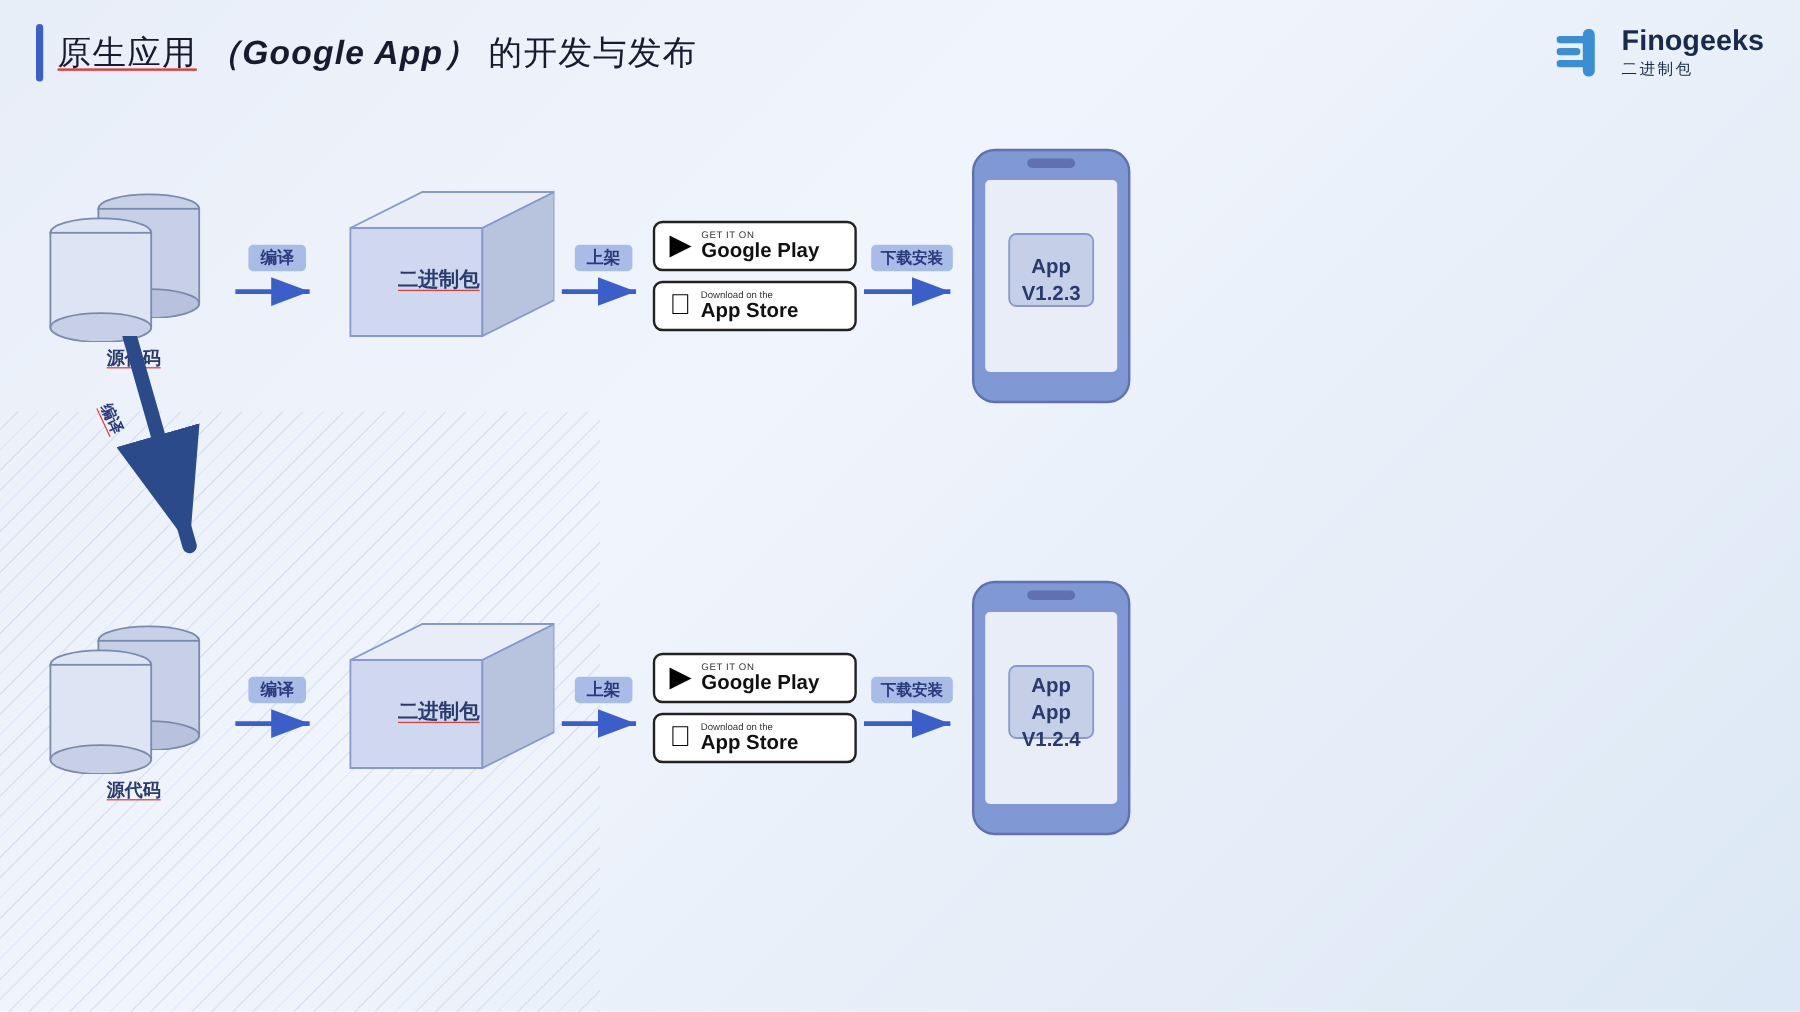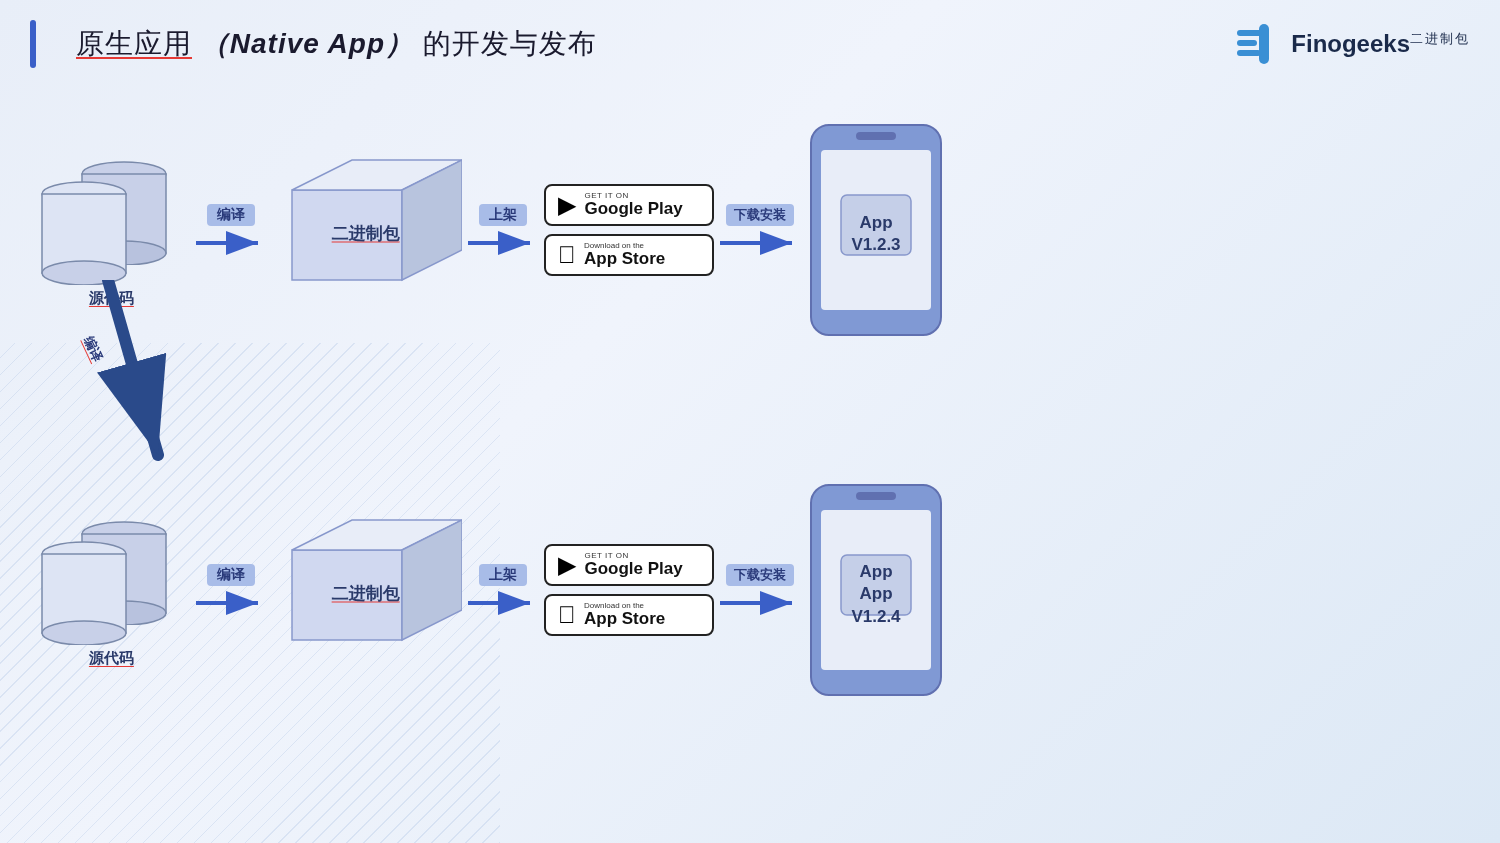--- a/index.html
+++ b/index.html
@@ -67,21 +67,21 @@
       gap: 10px;
     }
 
     .logo-icon {
       width: 44px;
       height: 40px;
     }
 
     .logo-text {
       display: flex;
-      flex-direction: row;
+      flex-direction: column;
       align-items: flex-start;
     }
 
     .logo-name {
       font-size: 24px;
       font-weight: 700;
       color: #1a2a4a;
     }
 
     .logo-sub {
@@ -99,22 +99,22 @@
       bottom: 20px;
     }
   </style>
 </head>
 <body>
 
 <div class="header">
   <div class="title-area">
     <div class="title-bar"></div>
     <div class="page-title">
-      <span style="text-decoration:underline; text-decoration-color:#e53935; text-underline-offset:4px;margin-left:28px;">原生应用</span>
-      <span class="bold">（Native App）</span>
+      <span style="text-decoration:underline; text-decoration-color:#e53935; text-underline-offset:4px;">原生应用</span>
+      <span class="bold">（Google App）</span>
       <span>的开发与发布</span>
     </div>
   </div>
   <div class="logo-area">
 
     <svg class="logo-icon" viewBox="0 0 44 40" fill="none">
       <rect x="0" y="6" width="28" height="6" rx="3" fill="#3a8fd4"></rect>
       <rect x="0" y="16" width="20" height="6" rx="3" fill="#3a8fd4"></rect>
       <rect x="0" y="26" width="24" height="6" rx="3" fill="#3a8fd4"></rect>
       <rect x="22" y="0" width="10" height="40" rx="5" fill="#3a8fd4"></rect>

